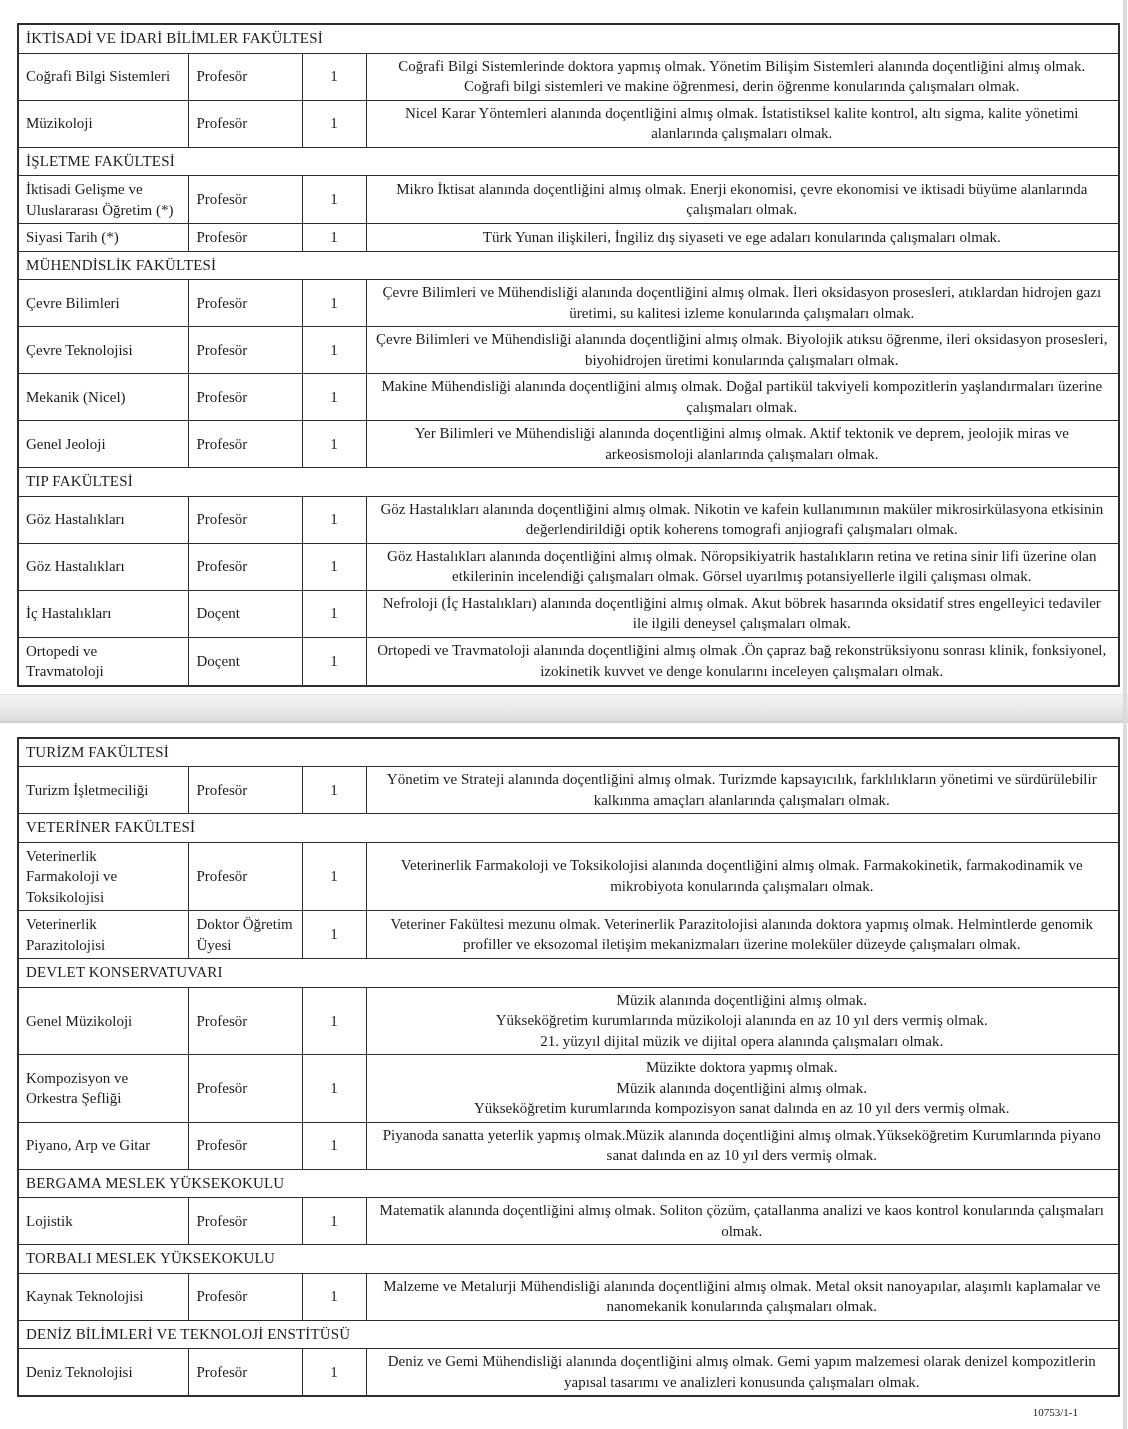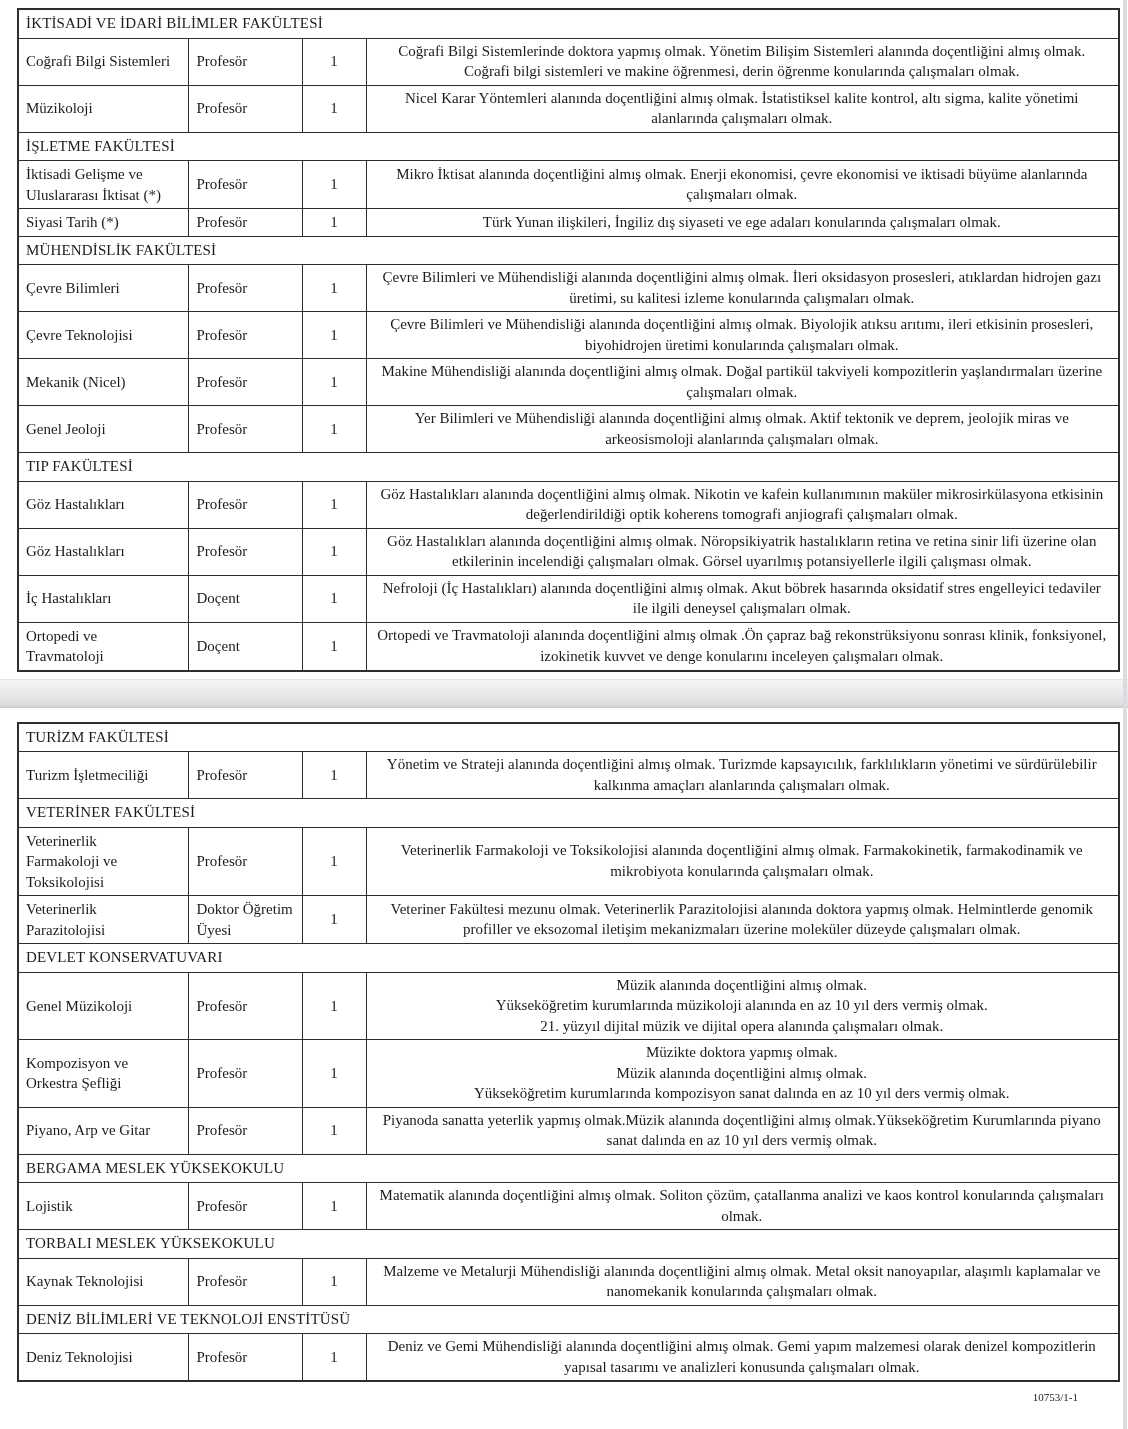--- a/index.html
+++ b/index.html
@@ -32,21 +32,21 @@
     background: #ffffff;
   }
   .vacancy-table td {
     border: 1.5px solid #2e2e2e;
     font-size: 15px;
     line-height: 20.5px;
     vertical-align: middle;
     white-space: pre-line;
     overflow: hidden;
   }
-  .t1 { margin-top: 8px; }
+  .t1 { margin-top: 23px; }
   .t2 { margin-top: 14px; }
   .col-dept  { width: 170px; }
   .col-pos   { width: 114px; }
   .col-count { width: 64px;  }
   .col-req   { width: 753px; }
   .section-cell {
     padding: 3px 7px 4px 7px;
     font-size: 15.5px;
     letter-spacing: 0.15px;
   }
@@ -98,21 +98,21 @@
         <td class="department-cell">Müzikoloji</td>
         <td class="position-cell">Profesör</td>
         <td class="count-cell">1</td>
         <td class="requirements-cell">Nicel Karar Yöntemleri alanında doçentliğini almış olmak. İstatistiksel kalite kontrol, altı sigma, kalite yönetimi alanlarında çalışmaları olmak.</td>
       </tr>
       <tr>
         <td colspan="4" class="section-cell">İŞLETME FAKÜLTESİ</td>
       </tr>
       <tr>
         <td class="department-cell">İktisadi Gelişme ve
-Uluslararası İktisat (*)</td>
+Uluslararası Öğretim (*)</td>
         <td class="position-cell">Profesör</td>
         <td class="count-cell">1</td>
         <td class="requirements-cell">Mikro İktisat alanında doçentliğini almış olmak. Enerji ekonomisi, çevre ekonomisi ve iktisadi büyüme alanlarında çalışmaları olmak.</td>
       </tr>
       <tr>
         <td class="department-cell">Siyasi Tarih (*)</td>
         <td class="position-cell">Profesör</td>
         <td class="count-cell">1</td>
         <td class="requirements-cell">Türk Yunan ilişkileri, İngiliz dış siyaseti ve ege adaları konularında çalışmaları olmak.</td>
       </tr>
@@ -122,21 +122,21 @@
       <tr>
         <td class="department-cell">Çevre Bilimleri</td>
         <td class="position-cell">Profesör</td>
         <td class="count-cell">1</td>
         <td class="requirements-cell">Çevre Bilimleri ve Mühendisliği alanında doçentliğini almış olmak. İleri oksidasyon prosesleri, atıklardan hidrojen gazı üretimi, su kalitesi izleme konularında çalışmaları olmak.</td>
       </tr>
       <tr>
         <td class="department-cell">Çevre Teknolojisi</td>
         <td class="position-cell">Profesör</td>
         <td class="count-cell">1</td>
-        <td class="requirements-cell">Çevre Bilimleri ve Mühendisliği alanında doçentliğini almış olmak. Biyolojik atıksu arıtımı, ileri etkisinin prosesleri, biyohidrojen üretimi konularında çalışmaları olmak.</td>
+        <td class="requirements-cell">Çevre Bilimleri ve Mühendisliği alanında doçentliğini almış olmak. Biyolojik atıksu öğrenme, ileri oksidasyon prosesleri, biyohidrojen üretimi konularında çalışmaları olmak.</td>
       </tr>
       <tr>
         <td class="department-cell">Mekanik (Nicel)</td>
         <td class="position-cell">Profesör</td>
         <td class="count-cell">1</td>
         <td class="requirements-cell">Makine Mühendisliği alanında doçentliğini almış olmak. Doğal partikül takviyeli kompozitlerin yaşlandırmaları üzerine çalışmaları olmak.</td>
       </tr>
       <tr>
         <td class="department-cell">Genel Jeoloji</td>
         <td class="position-cell">Profesör</td>

